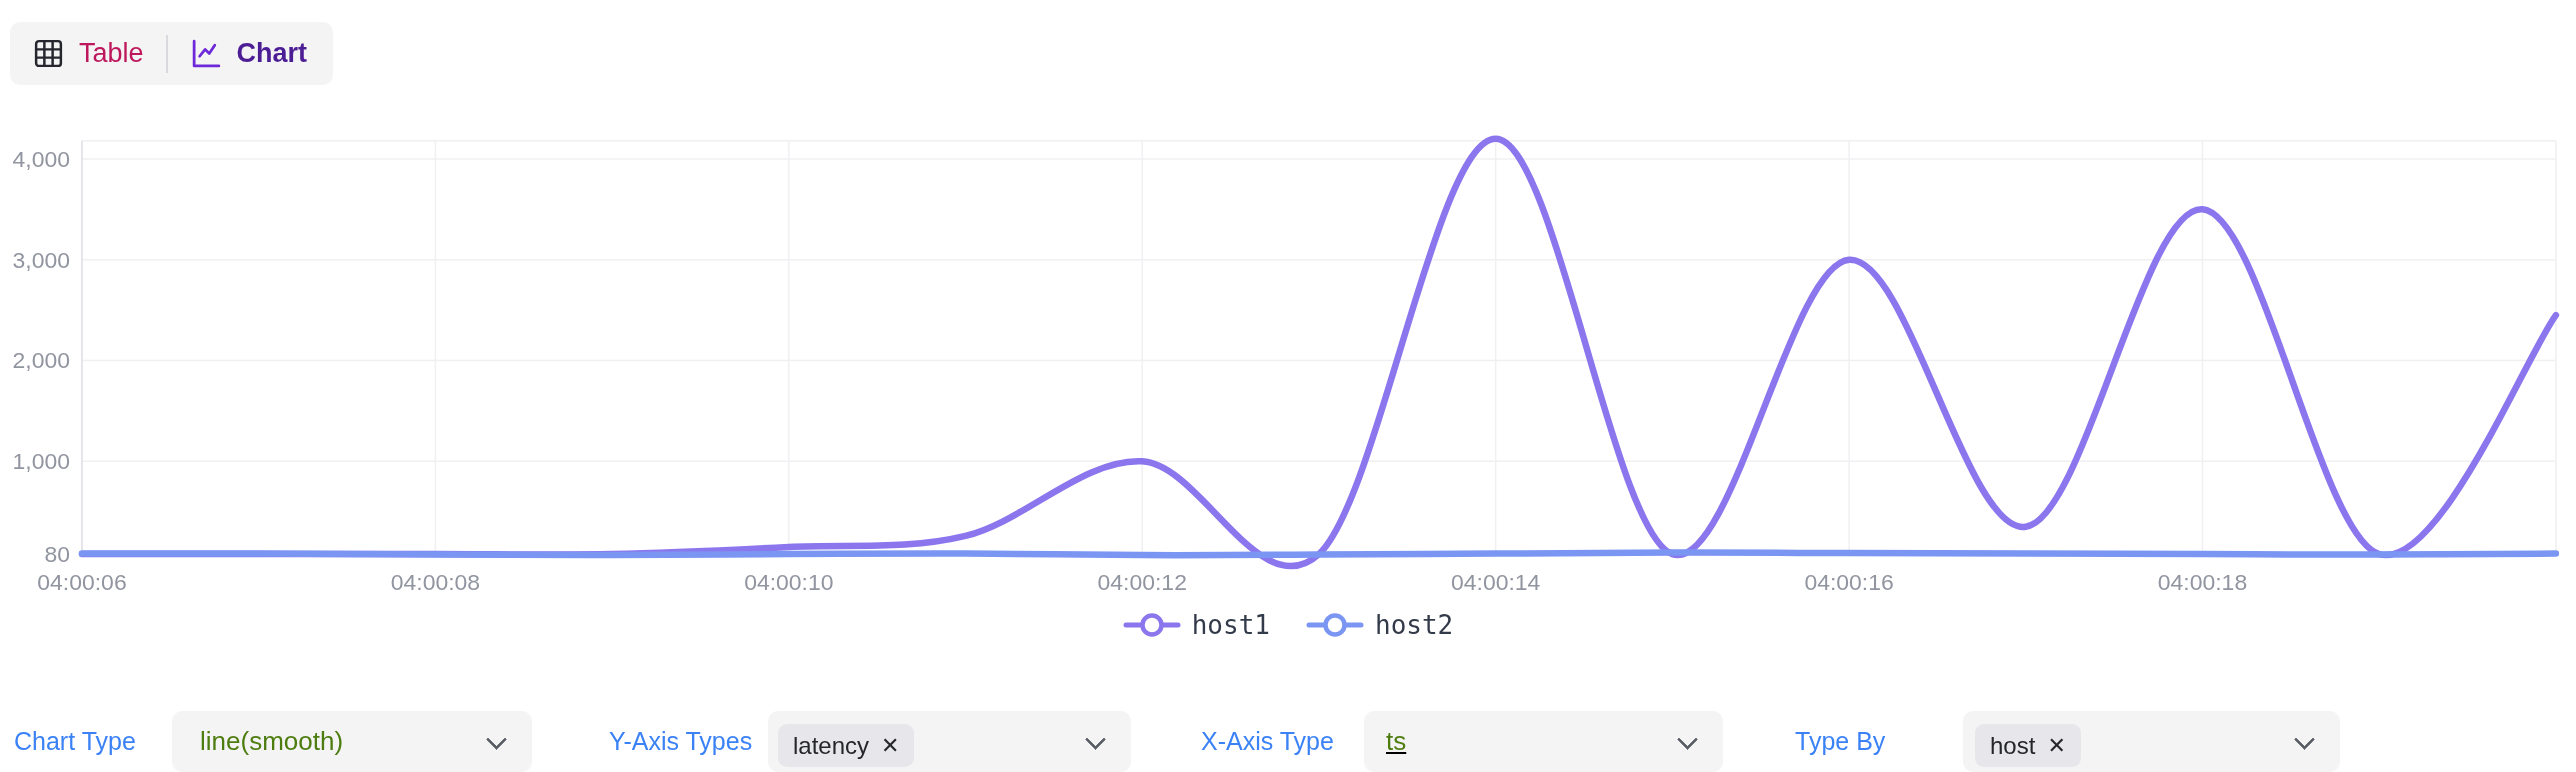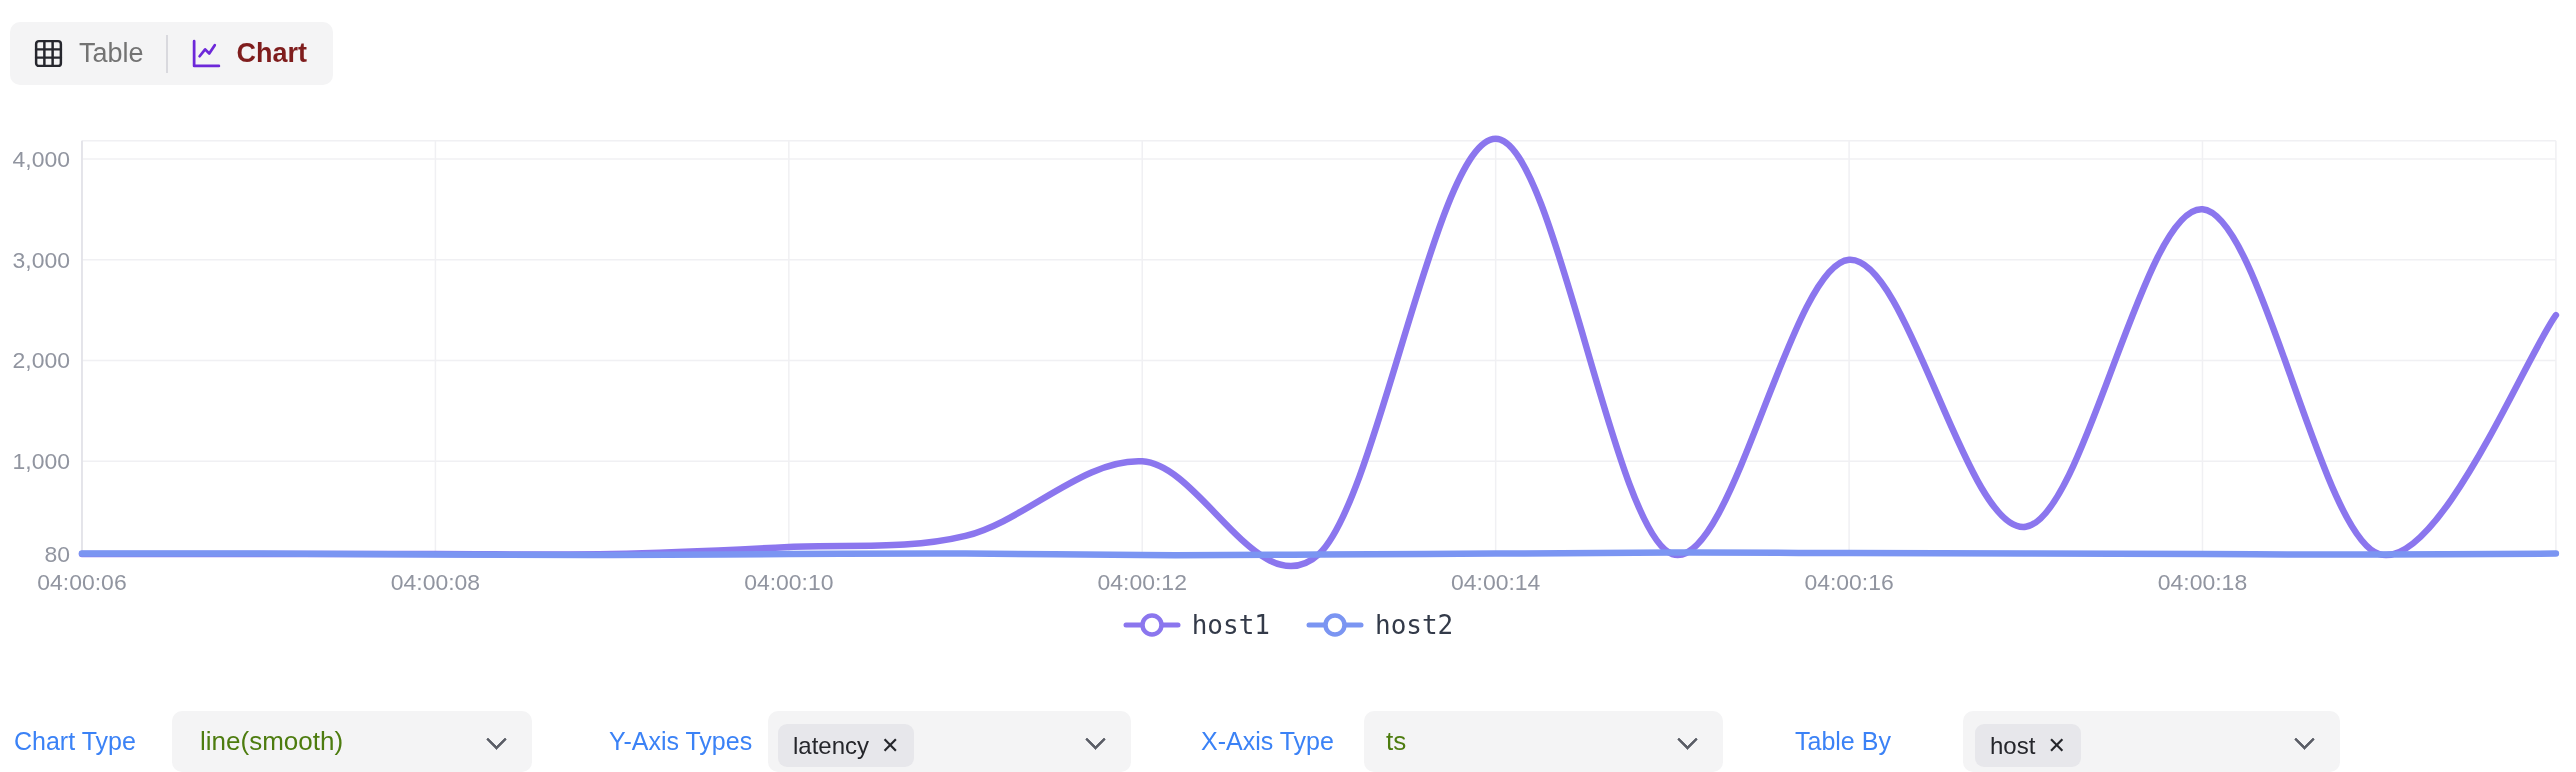--- a/index.html
+++ b/index.html
@@ -2,24 +2,24 @@
 <html><head>
 <meta charset="utf-8">
 <style>
   html,body{margin:0;padding:0;background:#fff;}
   .app{position:relative;width:2576px;height:773px;background:#fff;overflow:hidden;
        font-family:"Liberation Sans",sans-serif;}
 
   
   .toggle{position:absolute;left:10px;top:22px;height:63px;background:#f4f4f5;
           border-radius:10px;display:flex;align-items:center;padding:0 26px 0 22px;box-sizing:border-box;}
-  .tbtn{display:flex;align-items:center;gap:14px;font-size:27px;color:#737373;
+  .tbtn{display:flex;align-items:center;gap:14px;font-size:27px;color:#be185d;
         background:none;border:none;padding:0;cursor:pointer;font-family:inherit;}
   .tbtn .ticon{display:flex;align-items:center;}
-  .tbtn.active{color:#7f1d1d;font-weight:700;}
+  .tbtn.active{color:#4c1d95;font-weight:700;}
   .tdivider{width:2px;height:38px;background:#d9d9de;margin:0 22px;}
 
   
   .chart-svg{position:absolute;left:0;top:0;}
   .chart-svg text{font-family:"Liberation Sans",sans-serif;font-size:23px;fill:#9195a0;}
 
   
   .legend{position:absolute;left:0;top:610px;width:2576px;display:flex;
           justify-content:center;align-items:center;gap:36px;}
   .legend-item{display:flex;align-items:flex-start;gap:11px;cursor:pointer;
@@ -122,26 +122,26 @@
   <div class="ctl-label" style="left:609px;">Y-Axis Types</div>
   <div class="ctl-select" style="left:768px;width:363px;padding-left:10px;">
     <span class="tag">
       <span>latency</span>
       <span class="tag-x">✕</span>
     </span>
     <span class="chev"></span>
   </div>
 
   <div class="ctl-label" style="left:1201px;">X-Axis Type</div>
-  <div class="ctl-select" style="left:1364px;width:359px;padding-left:22px;">
+  <div class="ctl-select" style="left:1364px;width:359px;padding-left:22px;text-decoration:underline;">
     <span class="ctl-value">ts</span>
     <span class="chev"></span>
   </div>
 
-  <div class="ctl-label" style="left:1795px;">Table By</div>
+  <div class="ctl-label" style="left:1795px;">Type By</div>
   <div class="ctl-select" style="left:1963px;width:377px;padding-left:12px;">
     <span class="tag">
       <span>host</span>
       <span class="tag-x">✕</span>
     </span>
     <span class="chev"></span>
   </div>
 
 </div>
 

